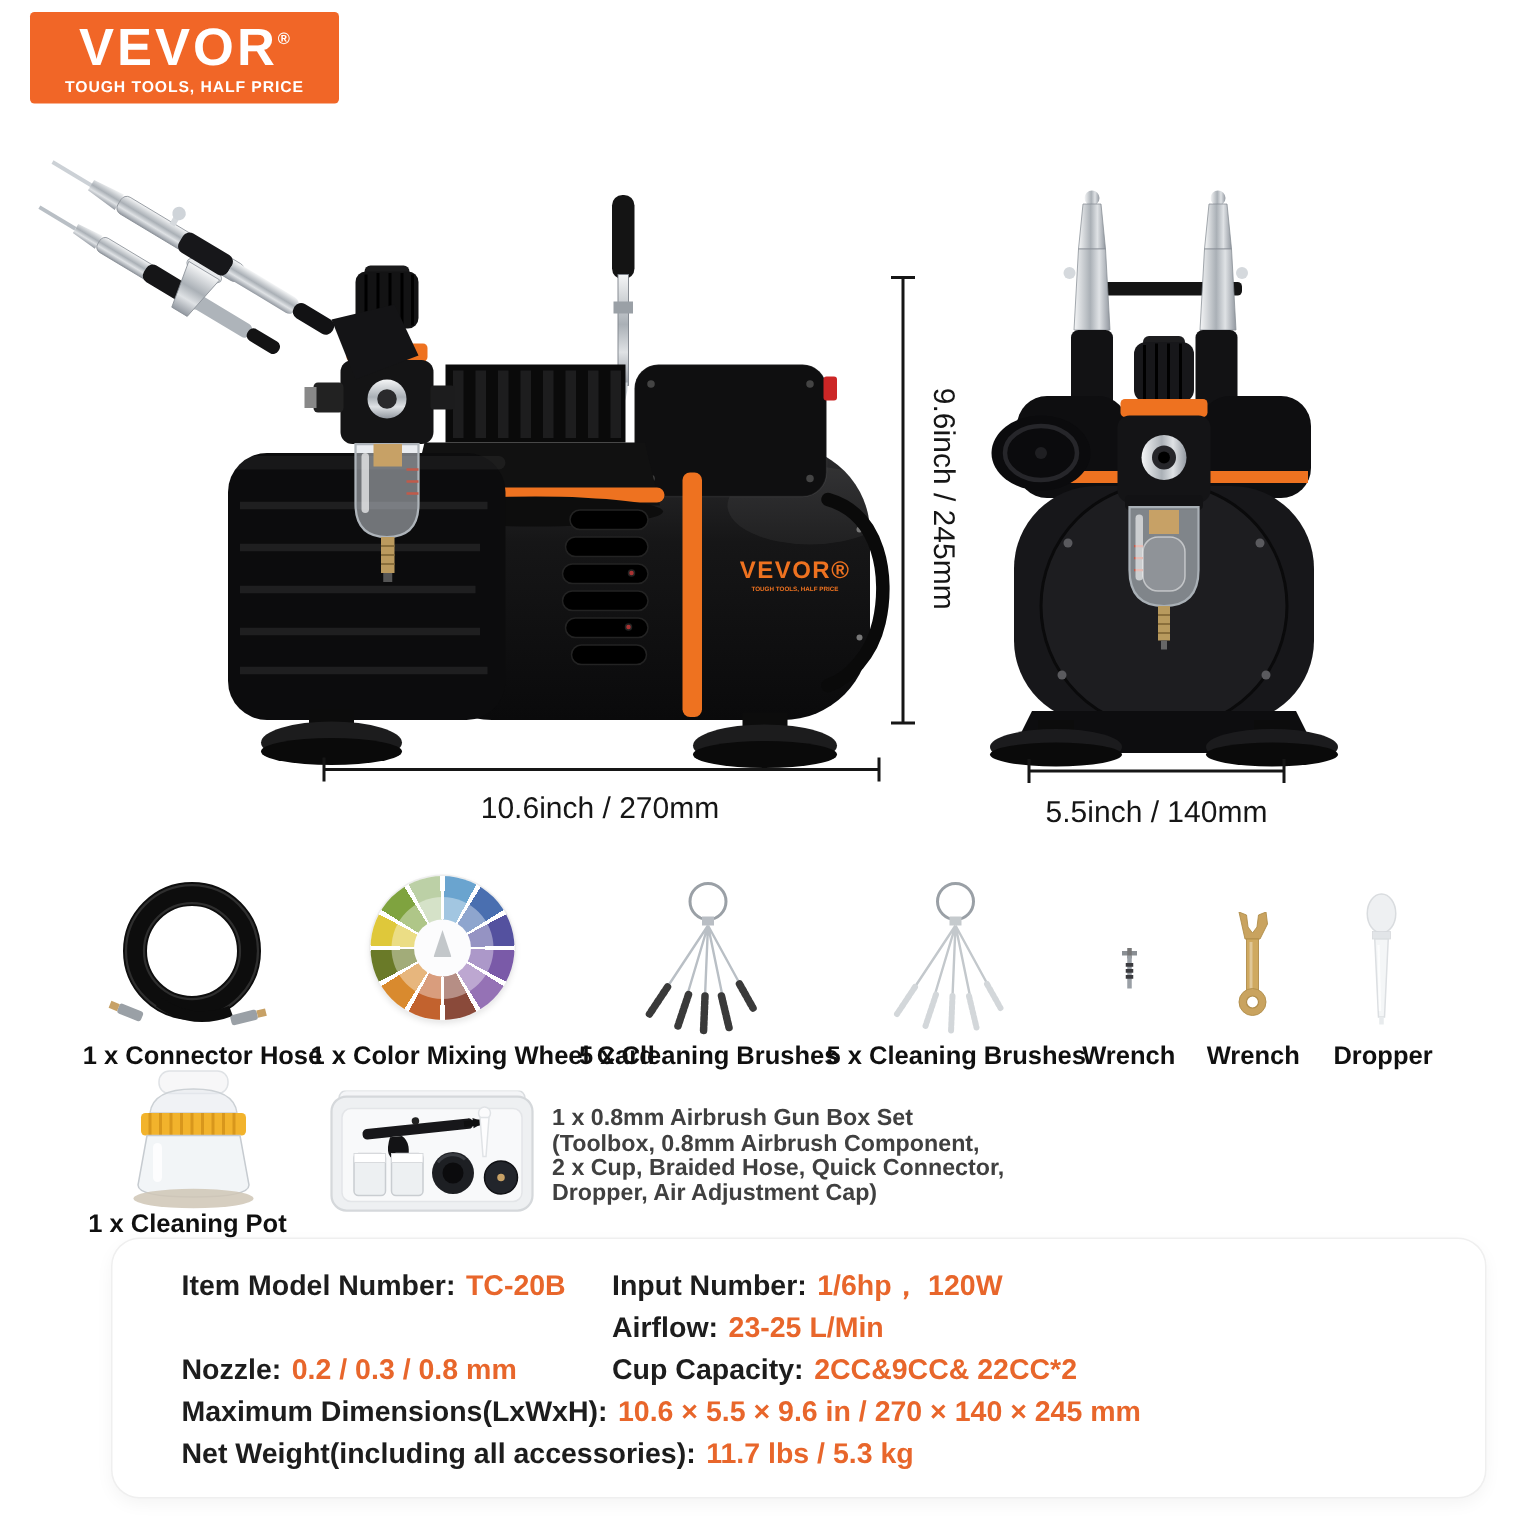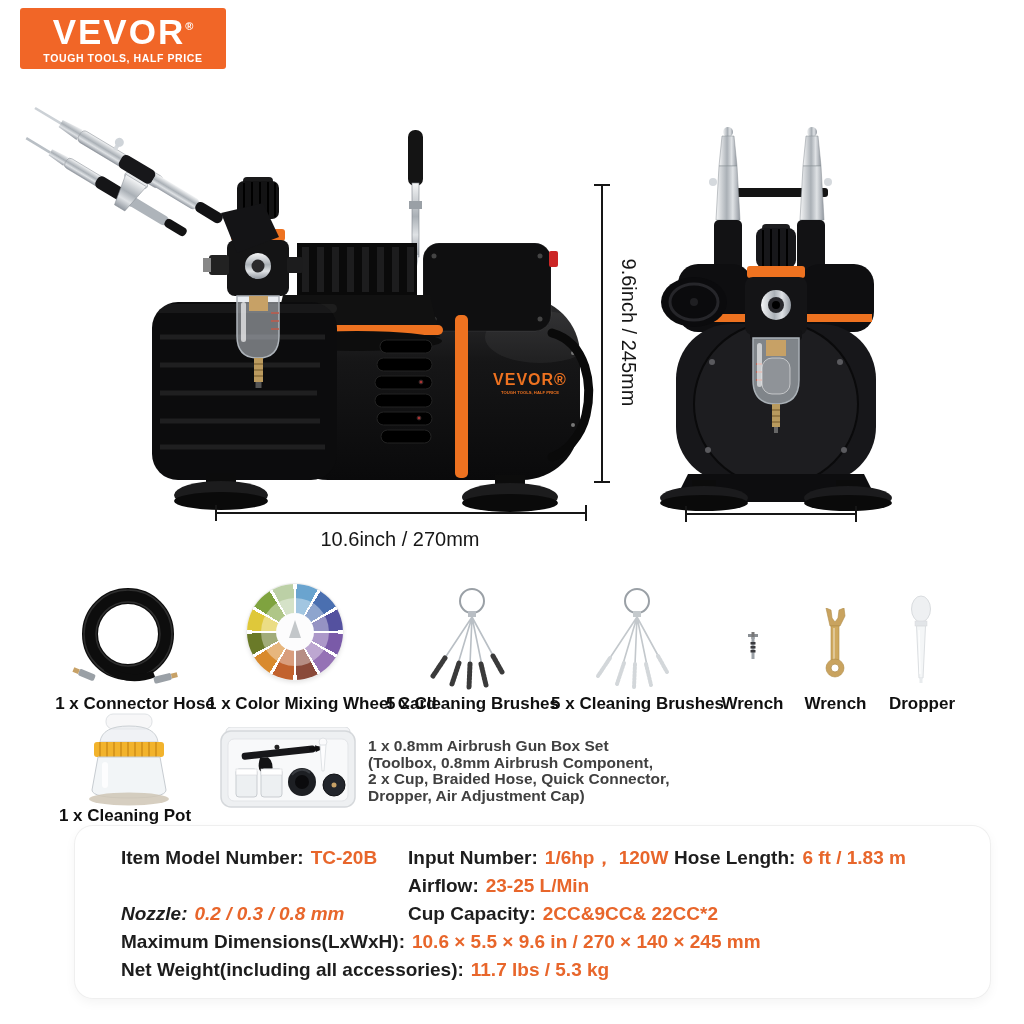--- a/index.html
+++ b/index.html
@@ -279,20 +279,21 @@
   <div class="dim-label" style="left:518px;top:321px;width:220px;transform:rotate(90deg);">9.6inch / 245mm</div>
 
   <div class="dline" style="left:216px;top:512px;width:370px;height:2px;"></div>
   <div class="dline" style="left:215px;top:505px;width:2px;height:16px;"></div>
   <div class="dline" style="left:585px;top:505px;width:2px;height:16px;"></div>
   <div class="dim-label" style="left:250px;top:528px;width:300px;">10.6inch / 270mm</div>
 
   <div class="dline" style="left:686px;top:513px;width:170px;height:2px;"></div>
   <div class="dline" style="left:685px;top:506px;width:2px;height:16px;"></div>
   <div class="dline" style="left:855px;top:506px;width:2px;height:16px;"></div>
+  <div class="dim-label" style="left:671px;top:531px;width:200px;">5.5inch / 140mm</div>
 
   <svg class="abs" style="left:58px;top:586px;" width="150" height="108" viewBox="0 0 150 108">
     <circle cx="70" cy="48" r="38" fill="none" stroke="#0d0d0d" stroke-width="16"></circle>
     <circle cx="70" cy="48" r="44" fill="none" stroke="#2e2e2e" stroke-width="1.5"></circle>
     <circle cx="70" cy="48" r="32" fill="none" stroke="#2e2e2e" stroke-width="1.5"></circle>
     <path d="M48,82 Q70,98 96,88" stroke="#0d0d0d" stroke-width="7" fill="none"></path>
     <g transform="rotate(22 30 90)">
         <rect x="20" y="86" width="17" height="7" rx="2" fill="#9aa0a6"></rect>
         <rect x="14" y="87" width="6" height="5" fill="#c7a166"></rect>
       </g>
@@ -400,27 +401,24 @@
   </div>
 
   <div class="spec-panel"></div>
 
   <div class="spec" style="left:105px;top:846px;">
     <span>Item Model Number:</span><span class="val">TC-20B</span>
   </div>
   <div class="spec" style="left:392px;top:846px;">
     <span>Input Number:</span><span class="val">1/6hp， 120W</span>
   </div>
-  <div class="spec" style="left:658px;top:846px;">
-    <span>Hose Length:</span><span class="val">6 ft / 1.83 m</span>
-  </div>
   <div class="spec" style="left:392px;top:874px;">
     <span>Airflow:</span><span class="val">23-25 L/Min</span>
   </div>
-  <div class="spec" style="left:105px;top:902px;font-style:italic;">
+  <div class="spec" style="left:105px;top:902px;">
     <span>Nozzle:</span><span class="val">0.2 / 0.3 / 0.8 mm</span>
   </div>
   <div class="spec" style="left:392px;top:902px;">
     <span>Cup Capacity:</span><span class="val">2CC&amp;9CC&amp; 22CC*2</span>
   </div>
   <div class="spec" style="left:105px;top:930px;">
     <span>Maximum Dimensions(LxWxH):</span><span class="val">10.6 × 5.5 × 9.6 in / 270 × 140 × 245 mm</span>
   </div>
   <div class="spec" style="left:105px;top:958px;">
     <span>Net Weight(including all accessories):</span><span class="val">11.7 lbs / 5.3 kg</span>

